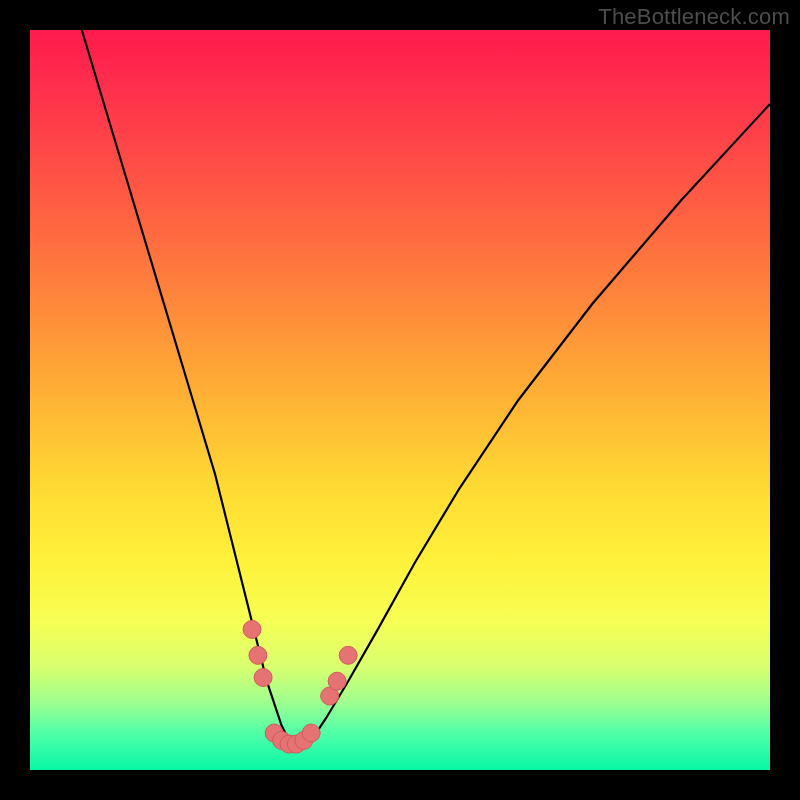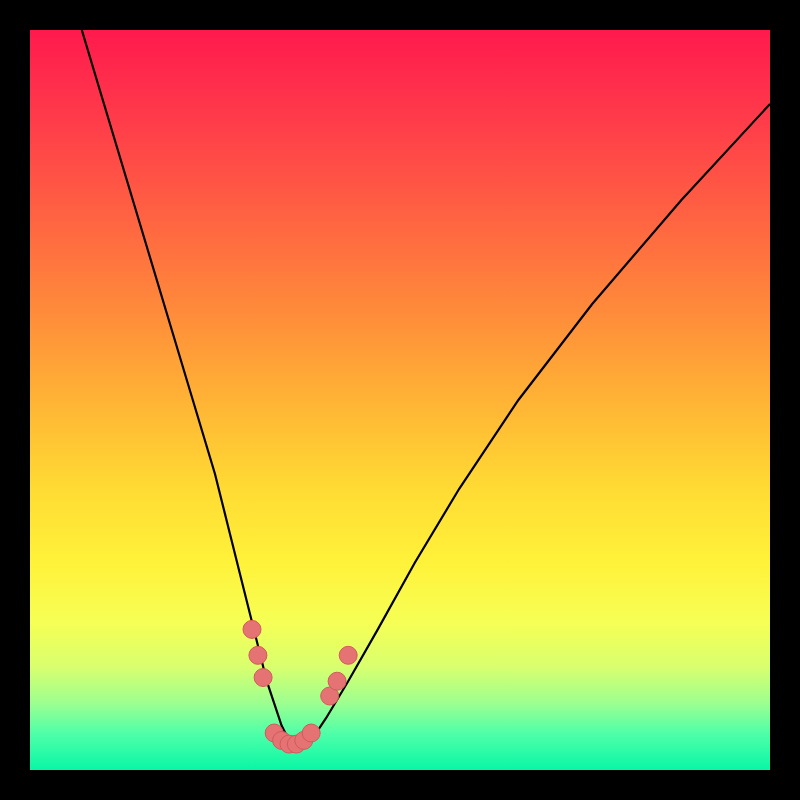--- a/index.html
+++ b/index.html
@@ -76,13 +76,14 @@
           <circle cx="259.0" cy="714.1" r="9" fill="#e57373" stroke="#d15a5a" stroke-width="1"></circle>
           <circle cx="266.4" cy="714.1" r="9" fill="#e57373" stroke="#d15a5a" stroke-width="1"></circle>
           <circle cx="273.8" cy="710.4" r="9" fill="#e57373" stroke="#d15a5a" stroke-width="1"></circle>
           <circle cx="281.2" cy="703.0" r="9" fill="#e57373" stroke="#d15a5a" stroke-width="1"></circle>
           <circle cx="299.7" cy="666.0" r="9" fill="#e57373" stroke="#d15a5a" stroke-width="1"></circle>
           <circle cx="307.1" cy="651.2" r="9" fill="#e57373" stroke="#d15a5a" stroke-width="1"></circle>
           <circle cx="318.2" cy="625.3" r="9" fill="#e57373" stroke="#d15a5a" stroke-width="1"></circle>
         </g>
     </svg>
   </div>
+  <div class="watermark">TheBottleneck.com</div>
 </div>
 
 </body></html>

